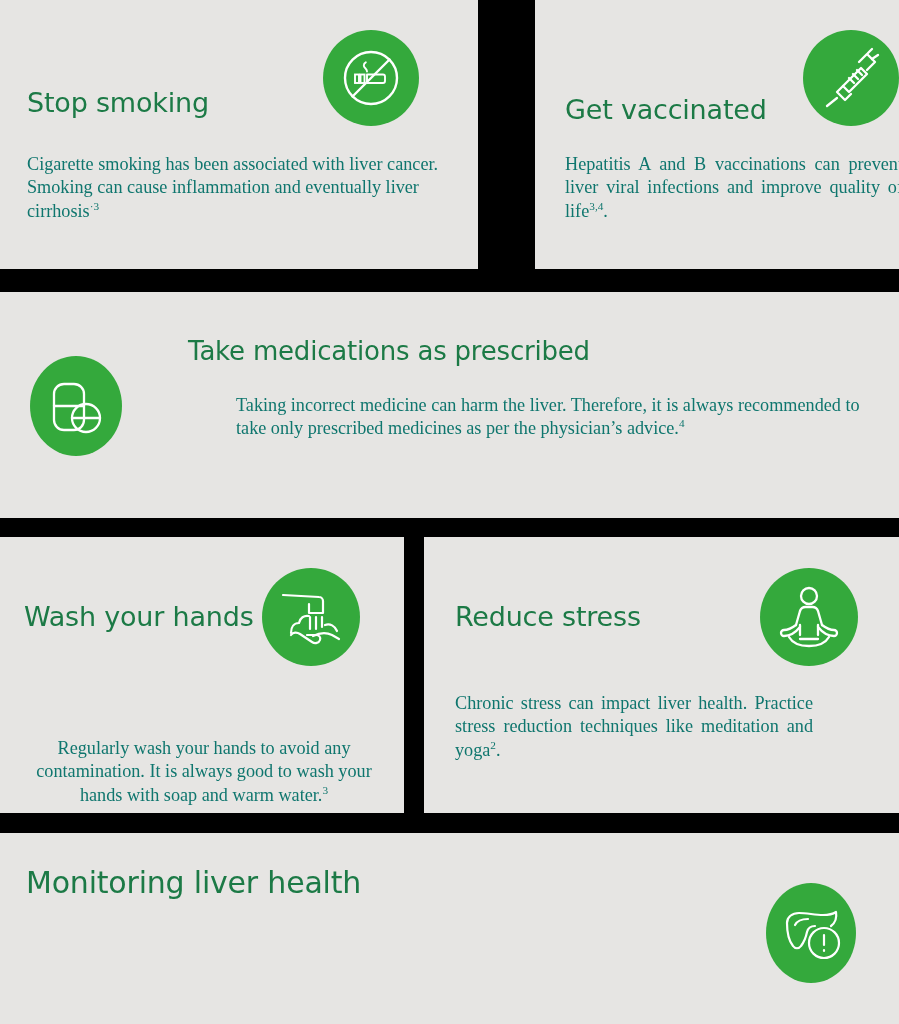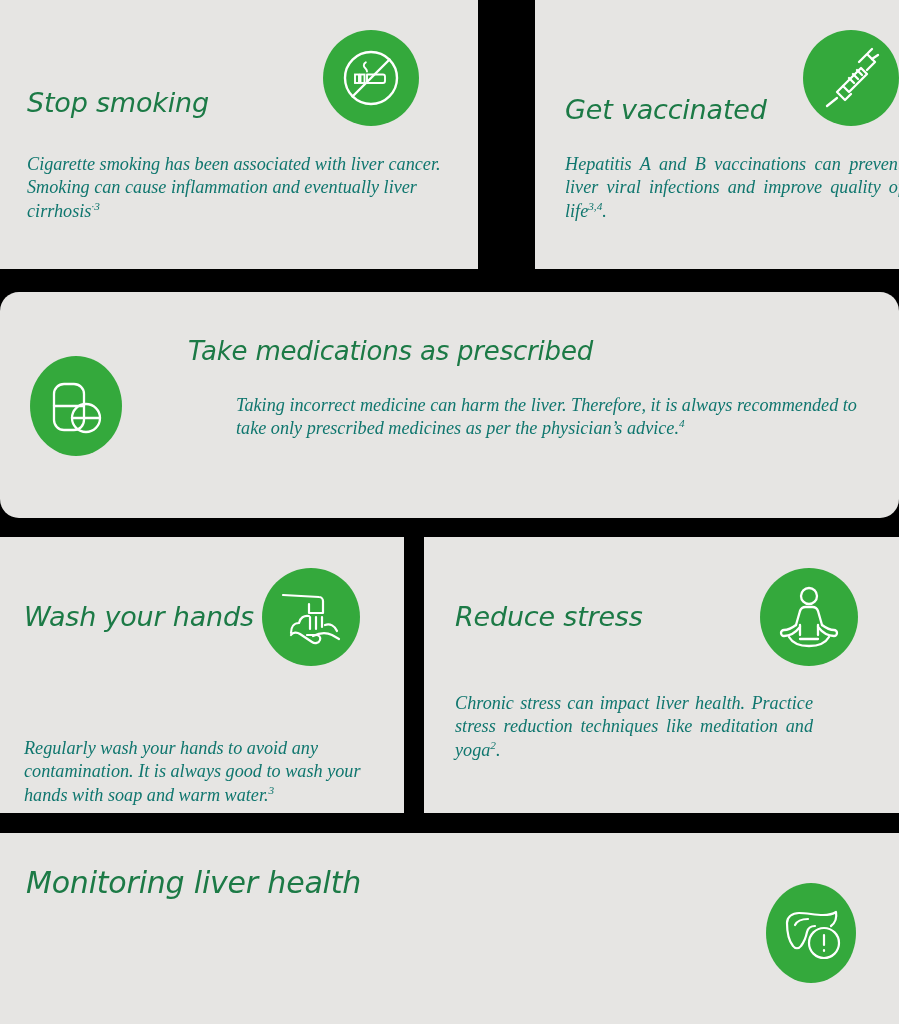--- a/index.html
+++ b/index.html
@@ -11,34 +11,33 @@
     width: 899px;
     height: 1024px;
     font-family: "Liberation Sans", sans-serif;
     overflow: hidden;
   }
   .infographic {
     position: relative;
     width: 899px;
     height: 912px;
     background: #000000;
-    font-style: italic;
   }
   .panel {
     position: absolute;
     background: #e6e5e3;
     box-sizing: border-box;
     overflow: hidden;
   }
 
   
   .p-smoking      { left: 0;   top: 0;    width: 478px; height: 269px; }
   .p-vaccine      { left: 496px; top: 0;  width: 403px; height: 269px; margin-left: 39px; }
-  .p-medications  { left: 0;   top: 292px; width: 899px; height: 226px; border-radius: 19px; }
-  .p-wash         { left: 0;   top: 537px; width: 404px; height: 276px; }
+  .p-medications  { left: 0;   top: 292px; width: 899px; height: 226px; }
+  .p-wash         { left: 0;   top: 537px; width: 404px; height: 276px; text-align: center; }
   .p-stress       { left: 424px; top: 537px; width: 475px; height: 276px; }
   .p-monitor      { left: 0;   top: 833px; width: 899px; height: 191px; }
 
   
   .heading {
     color: #1c7a46;
     font-family: "DejaVu Sans", "Liberation Sans", sans-serif;
     font-weight: 400;
     font-size: 27px;
     line-height: 1.1;

